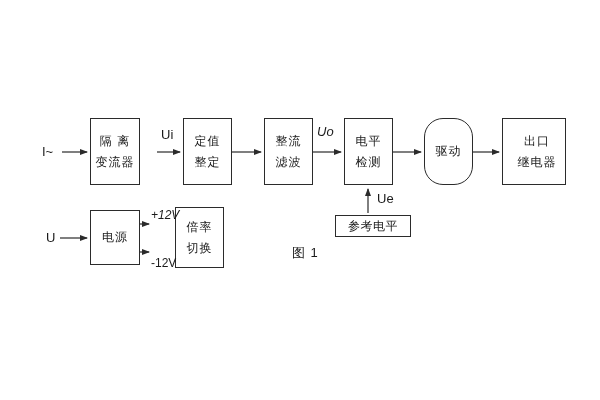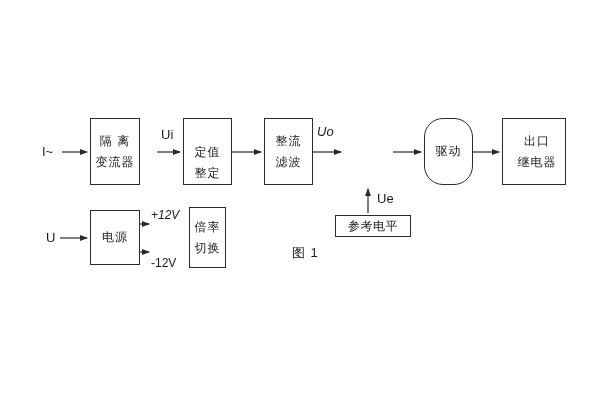--- a/index.html
+++ b/index.html
@@ -13,28 +13,28 @@
   .wires { position:absolute; left:0; top:0; width:600px; height:400px; }
   .wires line { stroke:var(--line); stroke-width:1.2; }
   .arrowhead { fill:var(--line); }
   .box {
     position:absolute; border:1px solid var(--line); background:var(--bg);
     display:flex; flex-direction:column; align-items:center; justify-content:center;
     font-size:12px; line-height:21px; letter-spacing:1px; white-space:nowrap;
   }
   
   .b-isolation { left:90px;  top:118px; width:50px; height:67px; }
-  .b-setting   { left:183px; top:118px; width:49px; height:67px;justify-content:flex-end; }
+  .b-setting   { left:183px; top:118px; width:49px; height:67px; }
   .b-rectify   { left:264px; top:118px; width:49px; height:67px;text-align:center; }
   .b-level     { left:344px; top:118px; width:49px; height:67px; }
   .b-drive     { left:424px; top:118px; width:49px; height:67px;border-radius:19px; }
   .b-relay     { left:502px; top:118px; width:64px; height:67px;padding-left:6px; }
   
   .b-power     { left:90px;  top:210px; width:50px; height:55px;text-align:center; }
-  .b-ratio     { left:189px; top:207px; width:37px; height:61px; }
+  .b-ratio     { left:175px; top:207px; width:49px; height:61px; }
   .b-reference { left:335px; top:215px; width:76px; height:22px; letter-spacing:0.5px; }
   
   .lbl { position:absolute; font-size:13px; white-space:nowrap; }
   .l-in-current { left:42px;  top:144px; }
   .l-in-voltage { left:46px;  top:230px; }
   .l-ui         { left:161px; top:127px; }
   .l-uo         { left:317px; top:124px;font-style:italic; }
   .l-ue         { left:377px; top:191px; }
   .l-p12        { left:151px; top:208px; font-size:12px;font-style:italic; }
   .l-m12        { left:151px; top:244px; font-size:12px;margin-top:12px; }
@@ -68,20 +68,24 @@
     <span>变流器</span>
   </div>
   <div class="box b-setting">
     <span>定值</span>
     <span>整定</span>
   </div>
   <div class="box b-rectify">
     <span>整流</span>
     <span>滤波</span>
   </div>
+  <div class="box b-level">
+    <span>电平</span>
+    <span>检测</span>
+  </div>
   <div class="box b-drive">
     <span>驱动</span>
   </div>
   <div class="box b-relay">
     <span>出口</span>
     <span>继电器</span>
   </div>
 
   <div class="box b-power">
     <span>电源</span>

